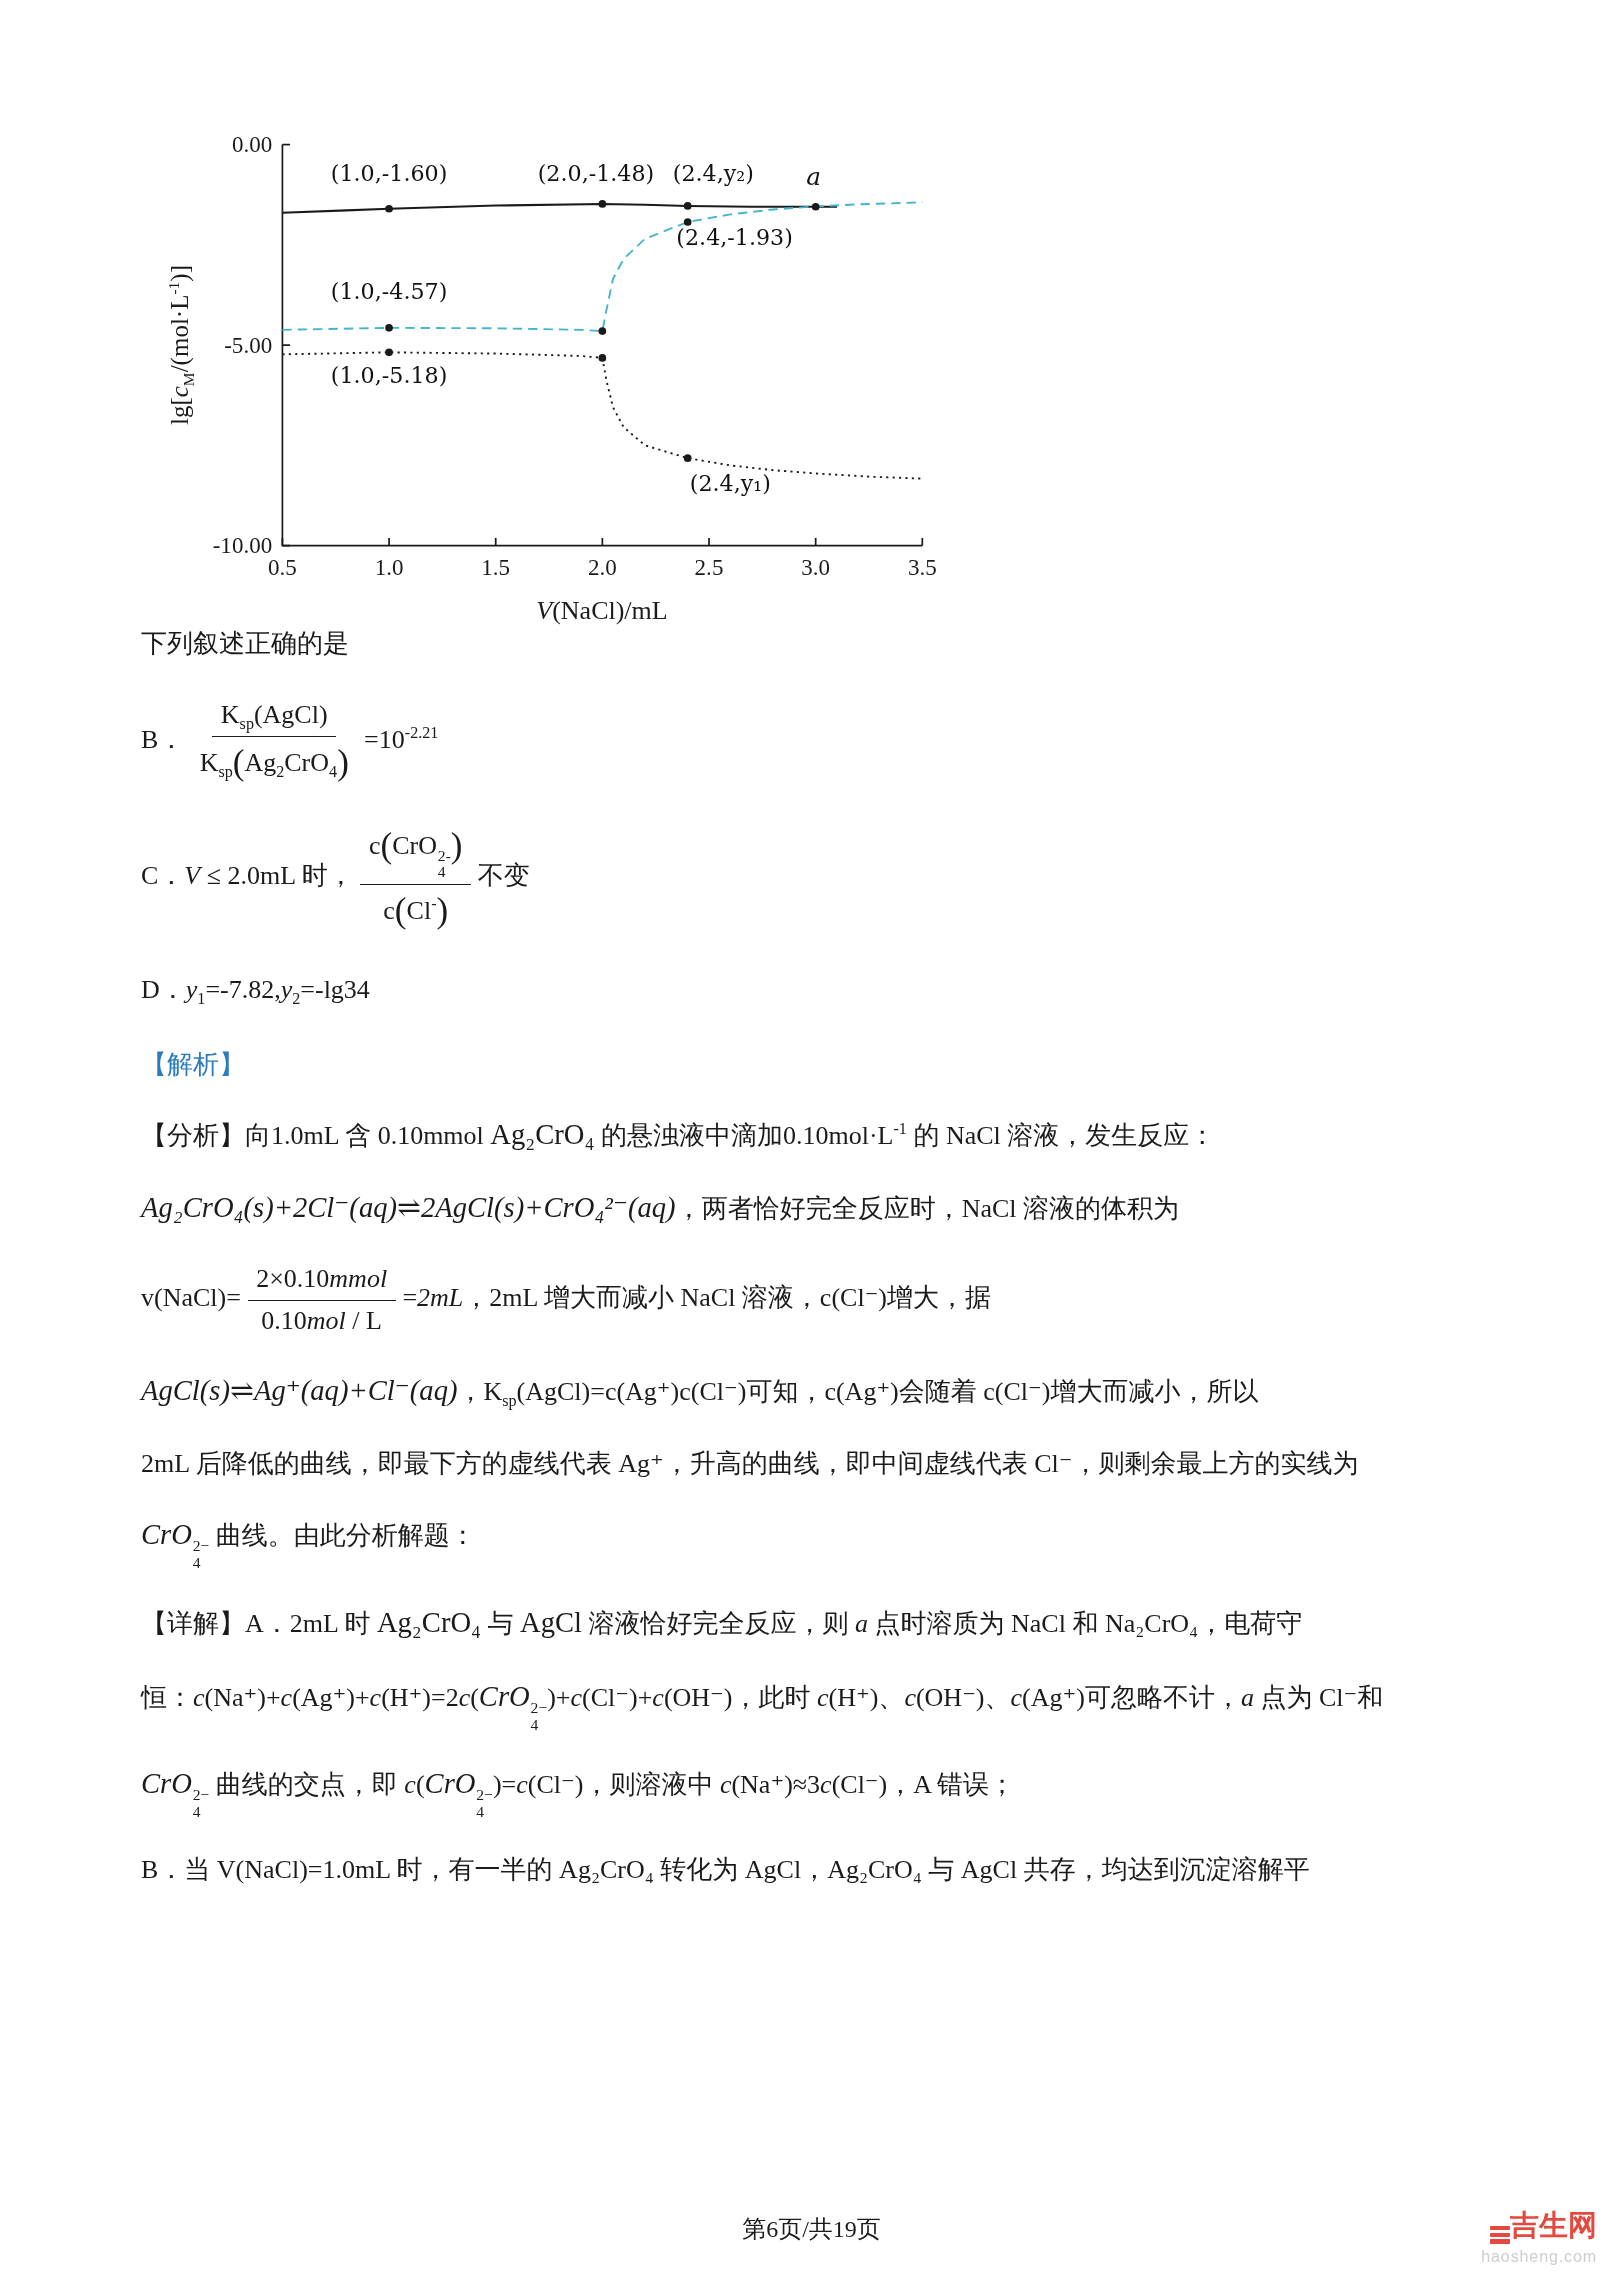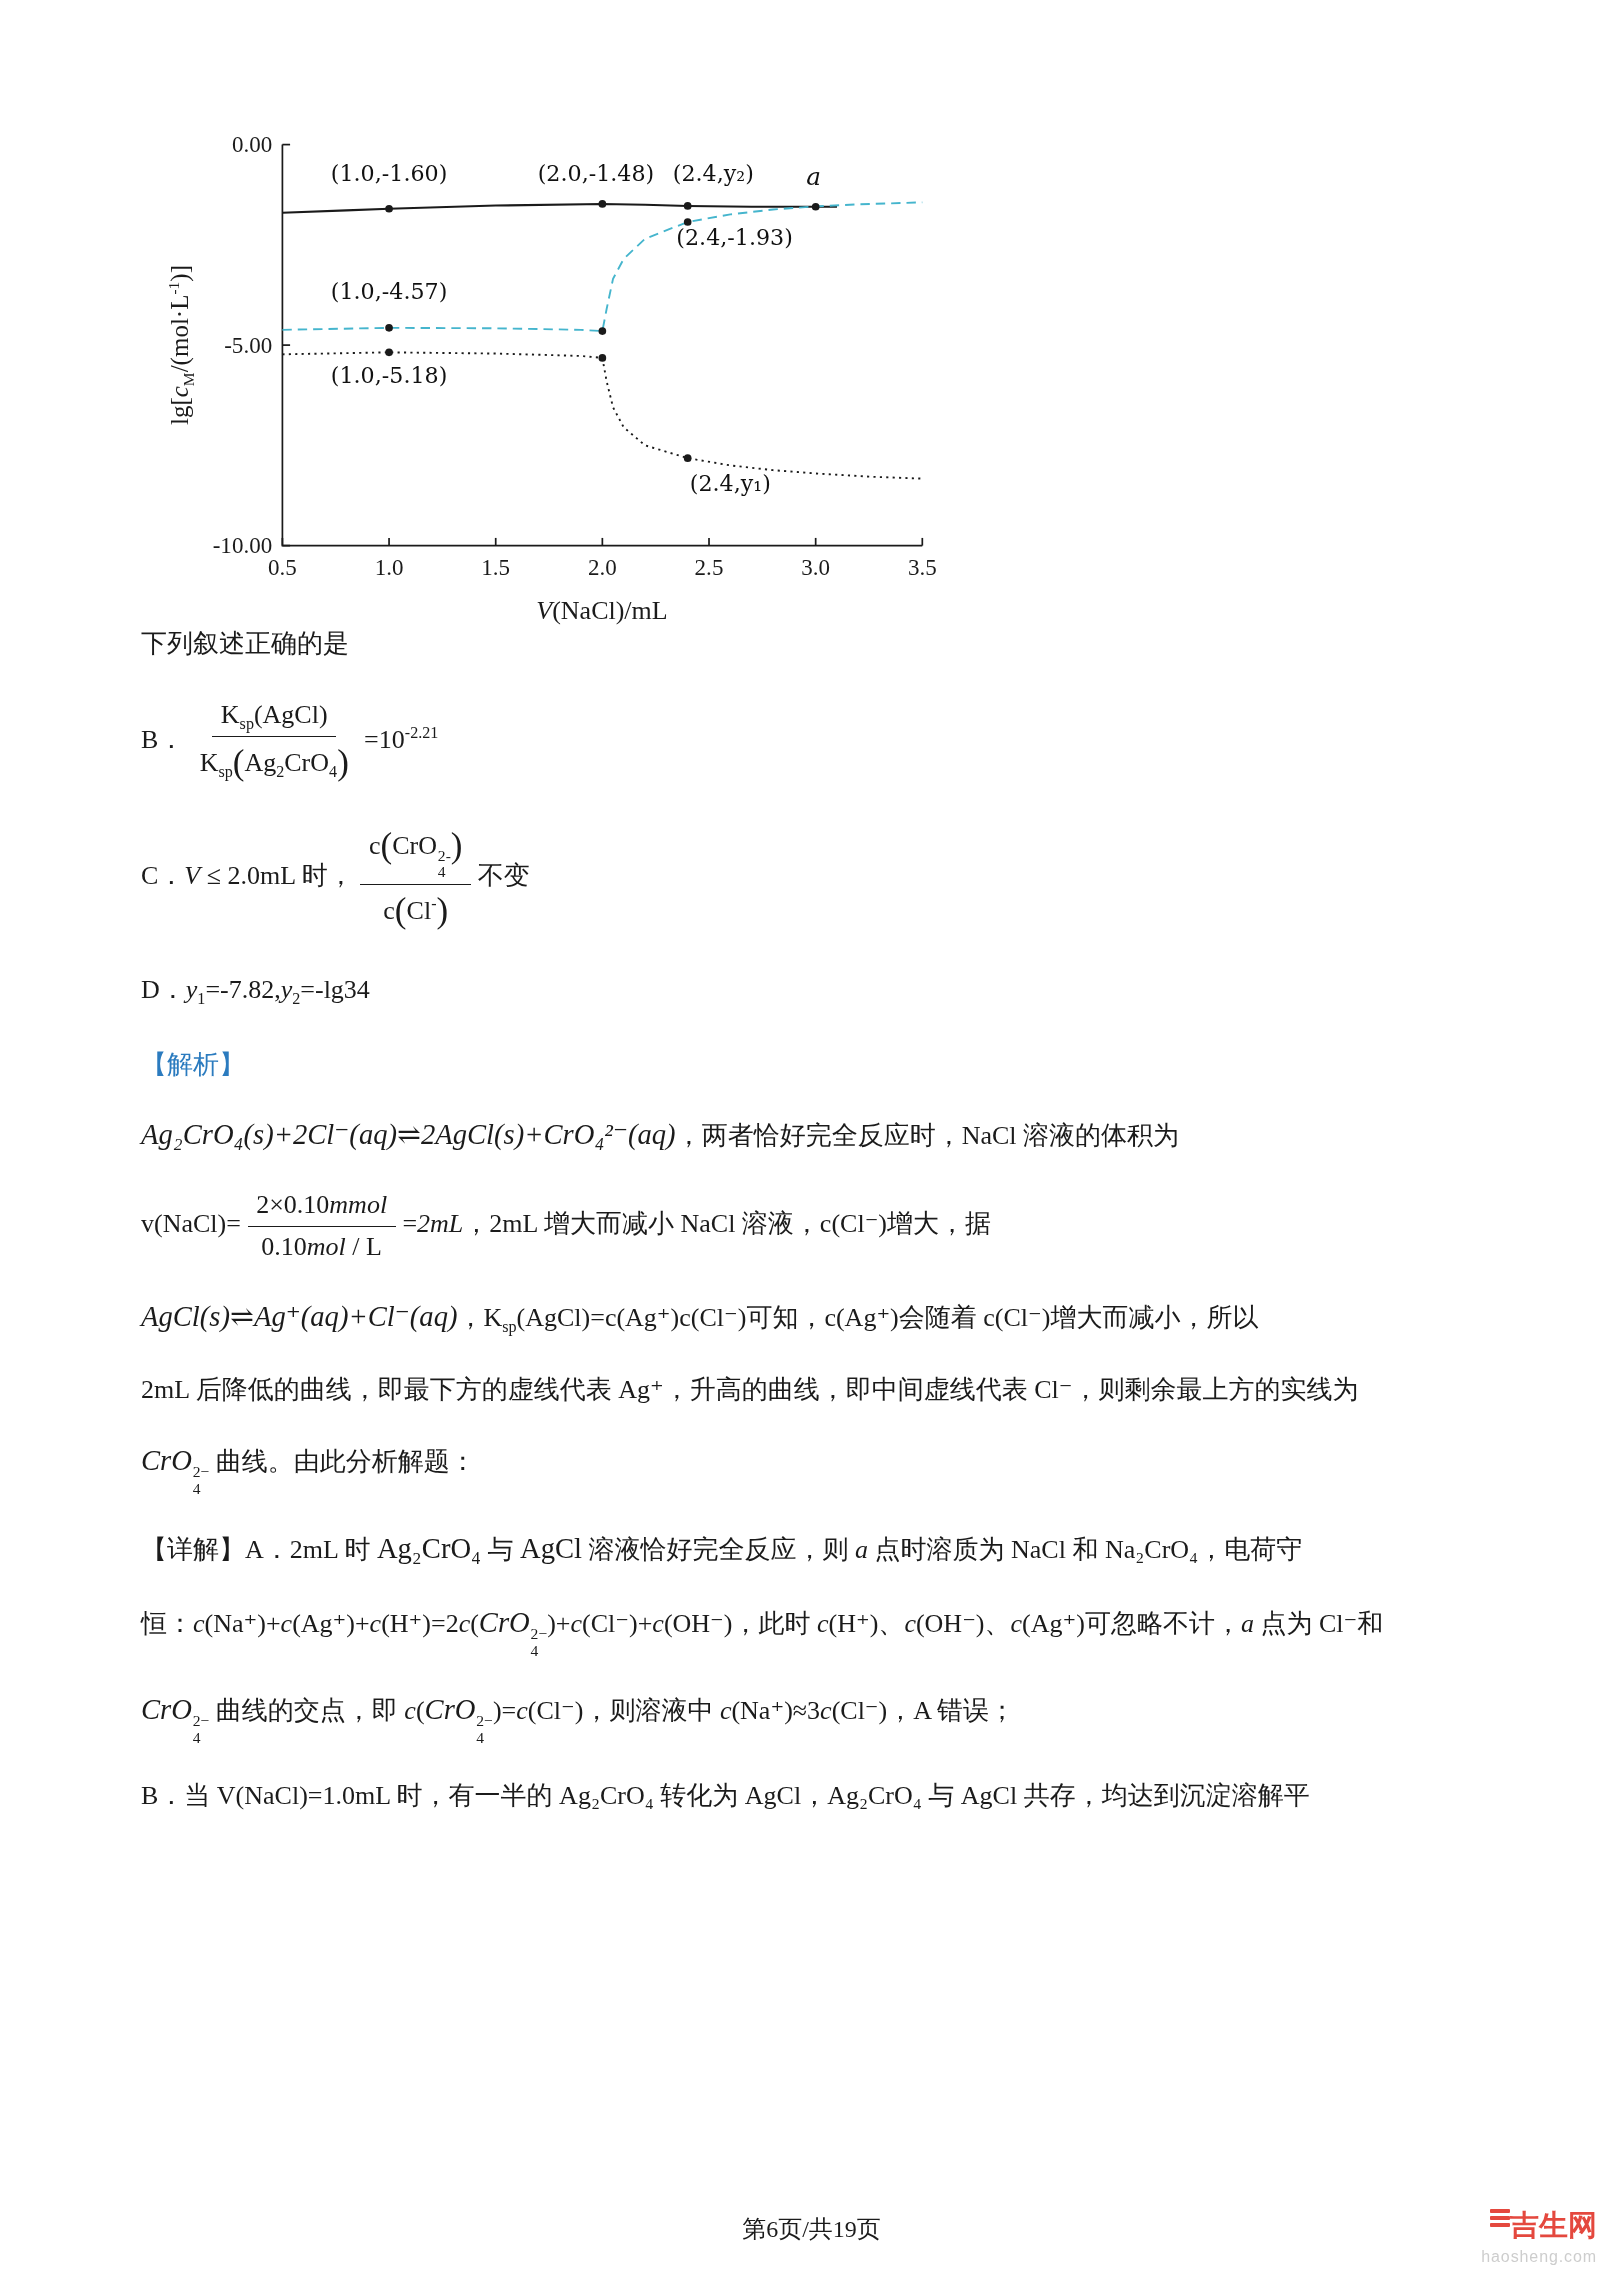--- a/index.html
+++ b/index.html
@@ -32,21 +32,21 @@
         margin:0 6.8px;text-align:right;line-height:1.25}
   .frac .num{padding:1.7px 8.5px 4.3px;border-bottom:1.7px solid #1b1b1b}
   .frac .den{padding:4.3px 8.5px 1.7px}
   .ss{display:inline-flex;flex-direction:column;align-items:flex-start;vertical-align:-0.45em;
       line-height:1;font-size:0.6em;margin-left:0.9px}
   .ss .ss-t{display:block}
   .ss .ss-b{display:block;margin-top:0.9px}
 
   .footer{position:absolute;left:0;right:0;bottom:50px;text-align:center;font-size:24px}
   .watermark{position:absolute;right:26px;bottom:29px;opacity:.92}
-  .wm-row{display:flex;align-items:flex-start;justify-content:flex-end}
+  .wm-row{display:flex;align-items:flex-end;justify-content:flex-end}
   .wm-bars i{display:block;width:20.5px;height:4.3px;background:#e2392e;margin:2.6px 0;border-radius:0.9px}
   .wm-text{color:#e2392e;font-size:29px;font-weight:bold;font-family:"Liberation Sans",sans-serif}
   .wm-sub{color:#c9c9c9;font-size:16px;text-align:right;letter-spacing:0.9px;margin-top:1.7px;
           font-family:"Liberation Sans",sans-serif}
 </style>
 </head>
 <body>
 
 <div class="page">
   <div class="content">
@@ -113,20 +113,21 @@
             </span><span class="bp">)</span></span>
           <span class="den"><span>c</span><span class="bp">(</span><span>Cl</span><sup>-</sup><span class="bp">)</span></span>
         </span><span>不变</span></div>
     <div class="option"><span>D．</span><i>y</i><sub>1</sub><span>=-7.82,</span><i>y</i><sub>2</sub><span>=-lg34</span></div>
 
     <div class="ans-line">
       <span class="blue">【解析】</span>
     </div>
 
     <div class="para">
+        <div class="tline"><span>【分析】向1.0mL 含 0.10mmol </span><span class="fm">Ag₂CrO₄</span><span> 的悬浊液中滴加0.10mol·L</span><sup>-1</sup><span> 的 NaCl 溶液，发生反应：</span></div>
         <div class="tline"><span class="mi fm">Ag₂CrO₄(s)+2Cl⁻(aq)</span><span class="fm">⇌</span><span class="mi fm">2AgCl(s)+CrO₄²⁻(aq)</span><span>，两者恰好完全反应时，NaCl 溶液的体积为</span></div>
         <div class="tline"><span>v(NaCl)=</span><span class="frac">
             <span class="num"><span>2×0.10</span><i>mmol</i></span>
             <span class="den"><span>0.10</span><i>mol</i><span> / L</span></span>
           </span><span>=</span><i>2mL</i><span>，2mL 增大而减小 NaCl 溶液，c(Cl⁻)增大，据</span></div>
         <div class="tline"><span class="mi fm">AgCl(s)</span><span class="fm">⇌</span><span class="mi fm">Ag⁺(aq)+Cl⁻(aq)</span><span>，K</span><sub>sp</sub><span>(AgCl)=c(Ag⁺)c(Cl⁻)可知，c(Ag⁺)会随着 c(Cl⁻)增大而减小，所以</span></div>
         <div class="tline"><span>2mL 后降低的曲线，即最下方的虚线代表 Ag⁺，升高的曲线，即中间虚线代表 Cl⁻，则剩余最上方的实线为</span></div>
         <div class="tline"><span class="mi fm">CrO</span><span class="ss">
             <span class="ss-t">2−</span>
             <span class="ss-b">4</span>

